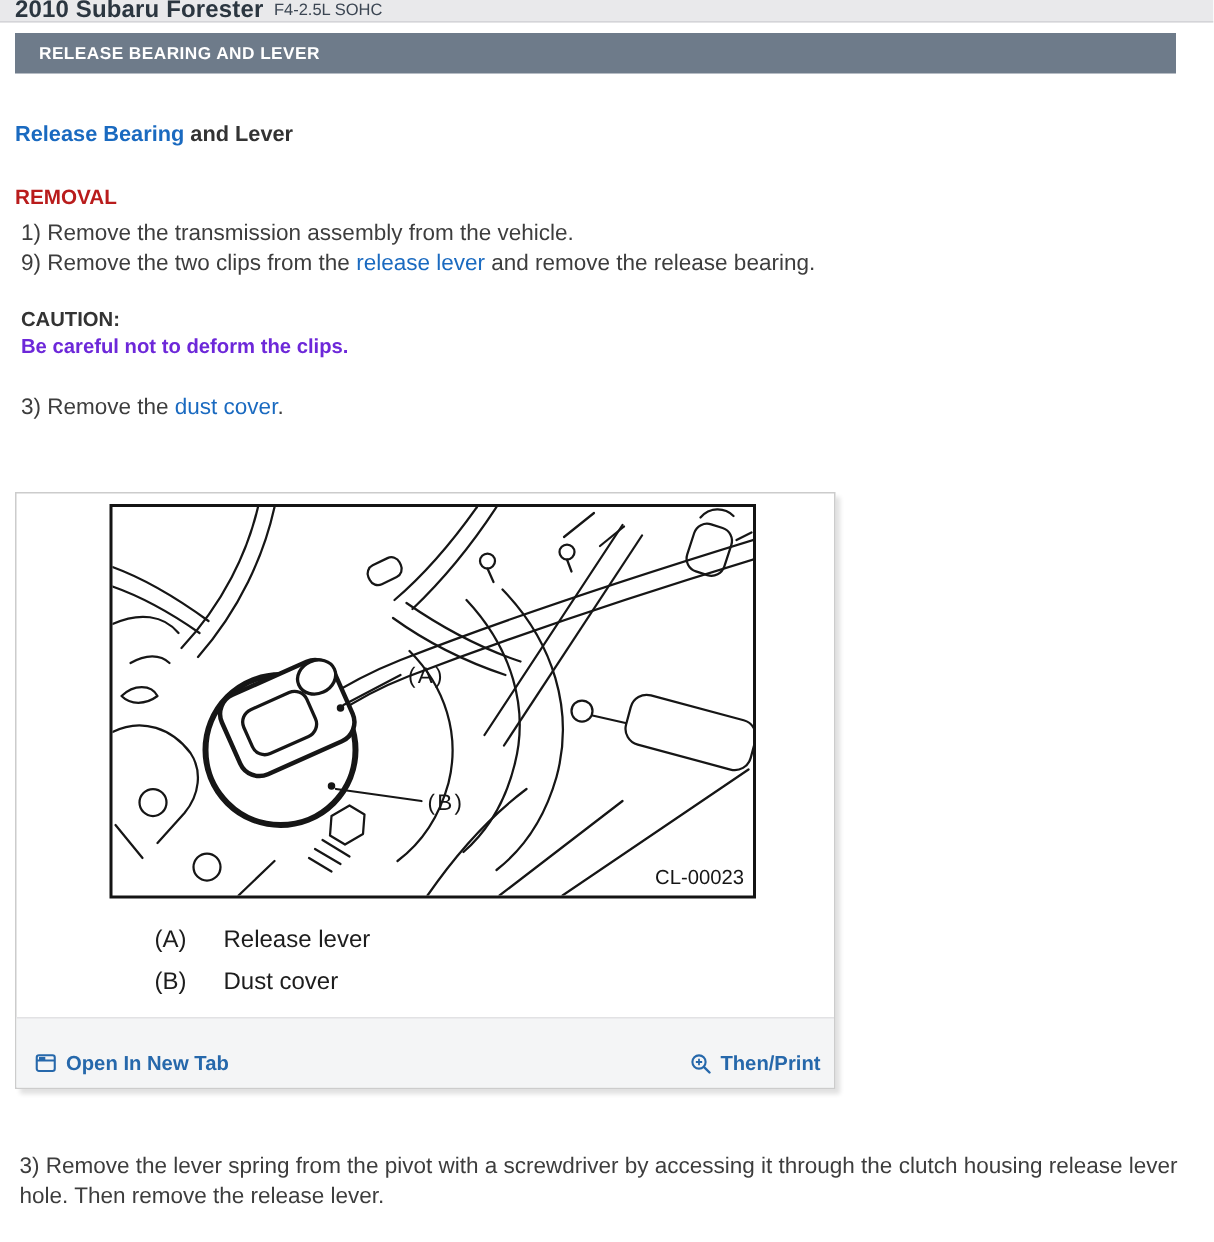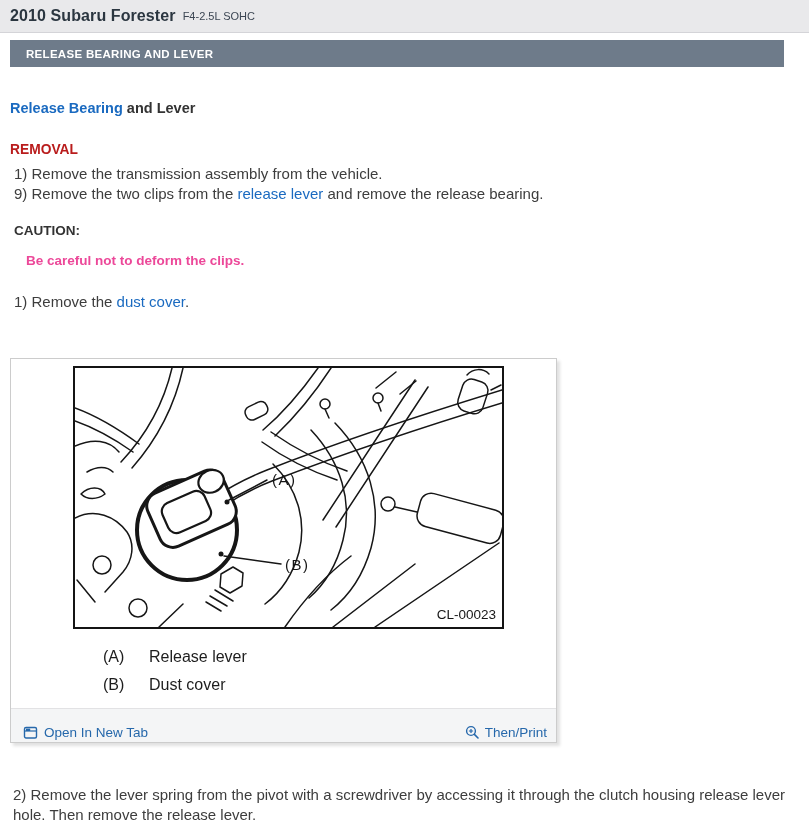--- a/index.html
+++ b/index.html
@@ -13,53 +13,53 @@
   *{box-sizing:border-box;}
   html,body{margin:0;padding:0;}
   body{
     width:809px;height:828px;overflow:hidden;background:#fff;
     font-family:"Liberation Sans","DejaVu Sans",sans-serif;
     color:var(--body-text);
   }
   a{cursor:pointer;}
   
   .topbar{
-    height:33px;background:var(--header-bg);border-bottom:1px solid #d4d4d8;
+    height:15px;background:var(--header-bg);border-bottom:1px solid #d4d4d8;
     display:flex;align-items:center;padding:0 10px;gap:7px;
   }
   .topbar .t-bold{font-weight:bold;font-size:16px;color:var(--heading-text);letter-spacing:.1px;}
   .topbar .t-reg{font-size:11px;color:#3c4653;}
   
   .section-bar{
     margin:7px 10px 0 10px;width:774px;height:27px;background:var(--section-bar-bg);
     color:#fff;display:flex;align-items:center;padding-left:16px;
     font-size:11.5px;font-weight:bold;letter-spacing:.3px;
   }
   main{padding:0 10px;}
   .doc-title{margin:33px 0 0 0;font-size:14.5px;font-weight:bold;color:#333;}
   .doc-title a{color:var(--link-blue);text-decoration:none;}
   .h-removal{margin:26px 0 7px 0;font-size:13.8px;font-weight:bold;color:#b91c1c;}
   .step{margin:0;padding-left:4px;line-height:20px;font-size:15px;}
   .step a, .inline-link{color:var(--link-blue);text-decoration:none;}
   .h-caution{margin:19px 0 0 0;padding-left:4px;font-size:13.5px;font-weight:bold;color:#333;}
-  .caution-text{margin:12px;padding-left:4px;line-height:21px;font-size:13.5px;font-weight:bold;color:#ec4899;}
+  .caution-text{margin:0;padding-left:4px;line-height:21px;font-size:13.5px;font-weight:bold;color:#6d28d9;}
   .step-3{margin-top:21px;}
   
   .fig{
     margin:46px 0 0 0;width:547px;background:#fff;border:1px solid #ccc;
     box-shadow:3px 3px 3px rgba(0,0,0,.12);
   }
   .diagram-wrap{margin:7px 0 0 62px;width:431px;border:2px solid #141414;background:#fff;}
   .diagram-wrap svg{display:block;}
   .legend{margin:14px 0 0 92px;font-size:16px;color:#1d1d1d;}
   .legend-row{display:flex;line-height:28px;}
   .legend-key{width:46px;}
   .fig-footer{
-    margin-top:9px;height:34px;background:#f4f5f6;border-top:1px solid #e2e2e4;
-    display:flex;align-items:center;justify-content:space-between;padding:13px 9px 0 12px;
+    margin-top:9px;height:47px;background:#f4f5f6;border-top:1px solid #e2e2e4;
+    display:flex;align-items:center;justify-content:space-between;padding:13px 9px 0 12px;font-weight:bold;
   }
   .fig-link{
     color:var(--footer-link-blue);font-size:13.5px;text-decoration:none;
     display:flex;align-items:center;gap:6px;
   }
   .fig-link svg{flex:0 0 auto;}
   .step-4{margin-top:42px;max-width:784px;padding-left:3px;}
 </style>
 </head>
 <body>
@@ -79,21 +79,21 @@
 
   <h2 class="h-removal">REMOVAL</h2>
 
   <p class="step">1) Remove the transmission assembly from the vehicle.</p>
 
   <p class="step"><span>9) Remove the two clips from the </span><a>release lever</a><span> and remove the release bearing.</span></p>
 
   <h3 class="h-caution">CAUTION:</h3>
   <p class="caution-text">Be careful not to deform the clips.</p>
 
-  <p class="step step-3"><span>1) Remove the </span><a>dust cover</a><span>.</span></p>
+  <p class="step step-3"><span>3) Remove the </span><a>dust cover</a><span>.</span></p>
 
   <figure class="fig" style="margin-left:0">
 
     <div class="diagram-wrap">
       <svg width="427" height="259" viewBox="0 0 427 259" xmlns="http://www.w3.org/2000/svg">
         <g stroke="#161616" stroke-width="1.5" fill="none" stroke-linecap="round" stroke-linejoin="round">
 
           <path d="M97,0 C90,30 74,64 46,94"></path>
           <path d="M108,0 C101,32 85,68 57,100"></path>
 
@@ -202,15 +202,15 @@
             <circle cx="6" cy="6" r="4.4" fill="none" stroke="#2668ab" stroke-width="1.4"></circle>
             <path d="M6,3.9 v4.2 M3.9,6 h4.2" stroke="#2668ab" stroke-width="1.2" fill="none"></path>
             <path d="M9.4,9.4 L13,13" stroke="#2668ab" stroke-width="1.6" fill="none" stroke-linecap="round"></path>
           </svg>
         </span>
         <span>Then/Print</span>
       </a>
     </div>
   </figure>
 
-  <p class="step step-4">2) Remove the lever spring from the pivot with a screwdriver by accessing it through the clutch housing release lever hole. Then remove the release lever.</p>
+  <p class="step step-4">3) Remove the lever spring from the pivot with a screwdriver by accessing it through the clutch housing release lever hole. Then remove the release lever.</p>
 
 </main>
 
 </body></html>

